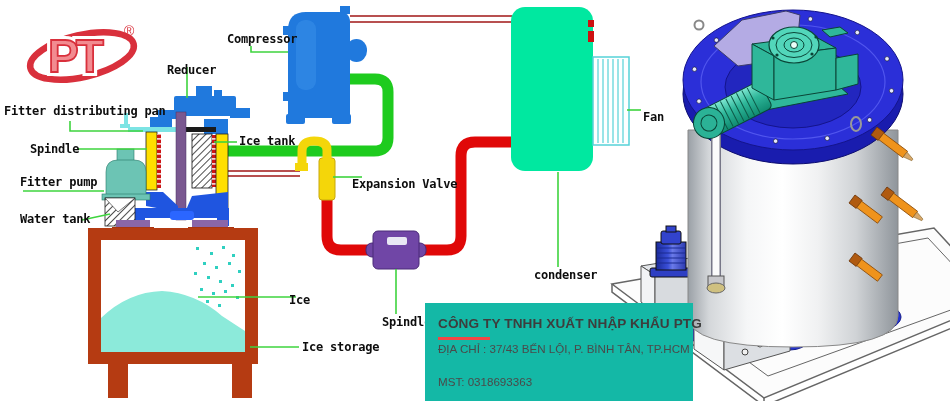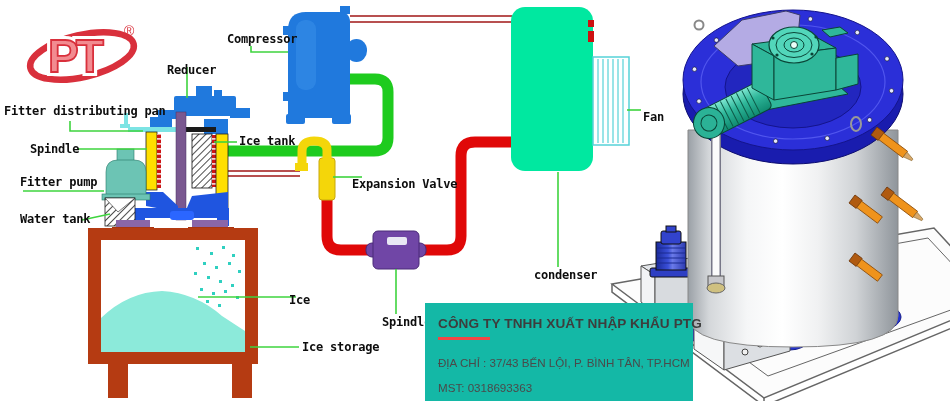--- a/index.html
+++ b/index.html
@@ -40,22 +40,22 @@
   .gearf{fill:var(--gear-teal);stroke:#0a4436;stroke-width:1;}
   .orangebody{fill:var(--fitting-orange);stroke:#8a4a08;stroke-width:.8;}
   .gray-face{stroke:#555;stroke-width:1;}
   
   .logo{position:absolute;left:22px;top:14px;width:122px;height:76px;text-align:center;}
   
   .card{position:absolute;left:425px;top:303px;width:268px;height:98px;background:#14b8a6;
         box-sizing:border-box;padding:13px 12px 0 13px;}
   .card .name{font-size:13.6px;font-weight:700;color:#3d3d3d;letter-spacing:.1px;white-space:nowrap;}
   .card .rule{width:52px;height:3px;background:var(--underline-red);margin-top:6px;}
-  .card .addr{font-size:11.6px;color:#4a4a4a;margin-top:16px;white-space:nowrap;}
-  .card .mst{font-size:11.6px;color:#4a4a4a;margin-top:12px;}
+  .card .addr{font-size:11.6px;color:#4a4a4a;margin-top:2px;white-space:nowrap;}
+  .card .mst{font-size:11.6px;color:#4a4a4a;margin-top:20px;}
 </style>
 </head>
 <body>
 
 <div class="stage">
 
 <svg viewBox="0 0 950 401" width="950" height="401">
   <defs>
     <pattern id="hatch" width="5" height="5" patternUnits="userSpaceOnUse" patternTransform="rotate(45)">
       <rect width="5" height="5" fill="#fff"></rect>

